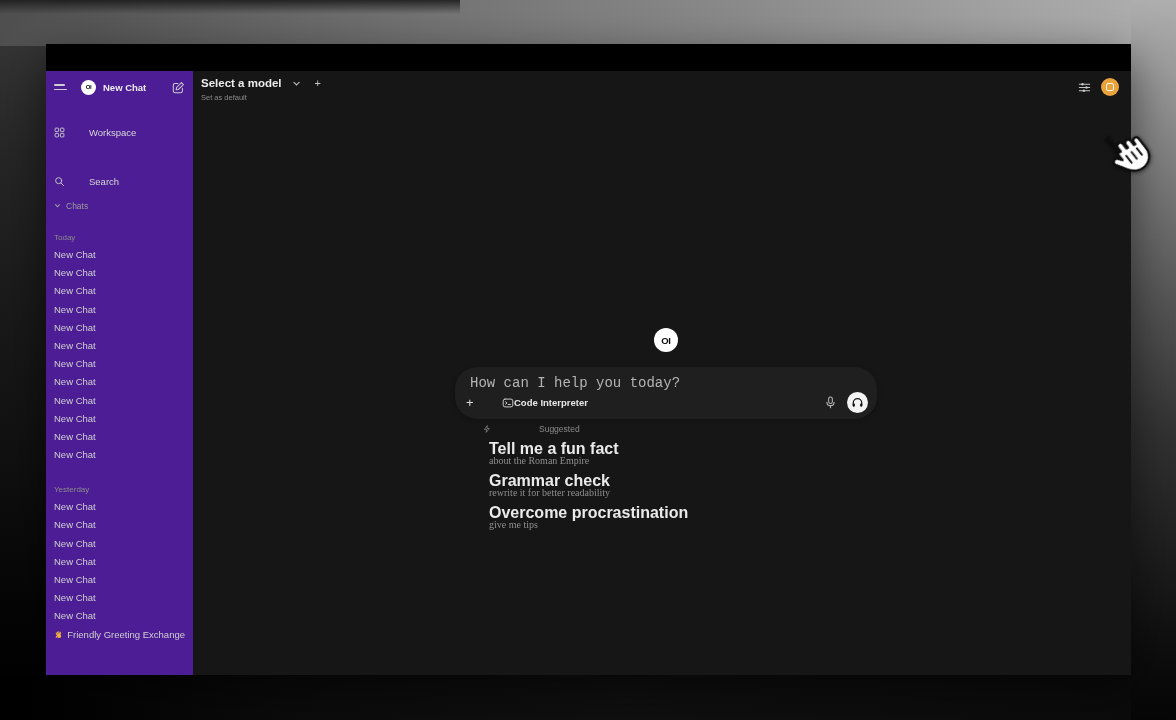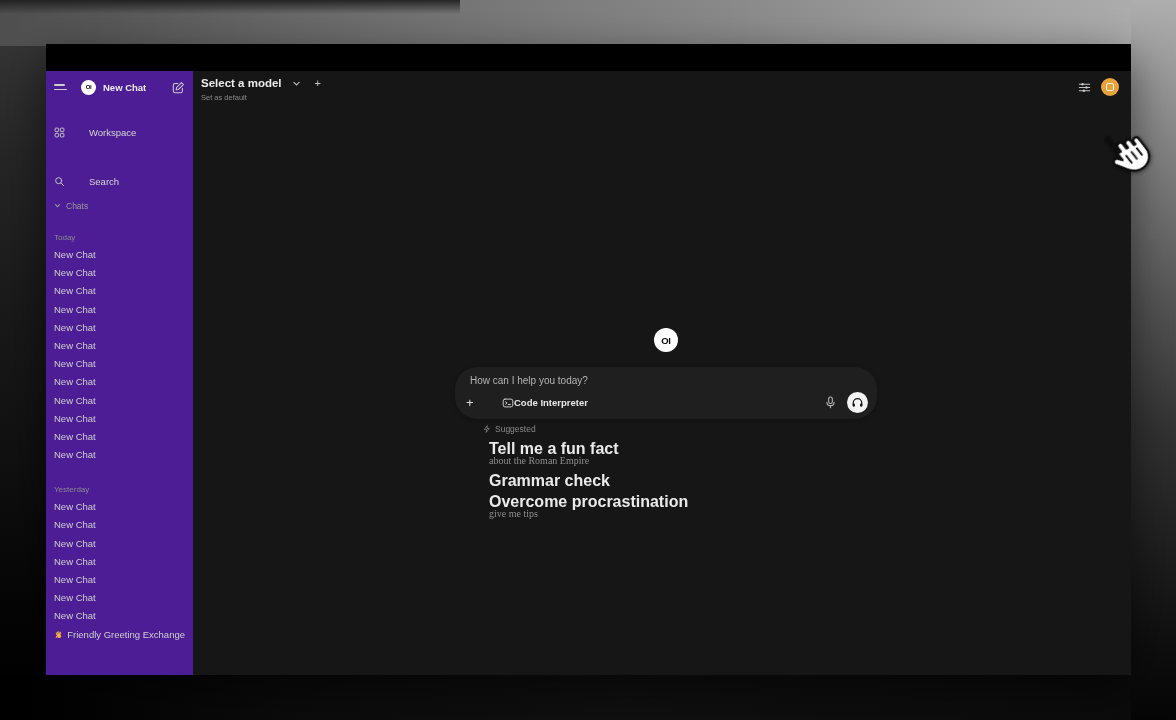--- a/index.html
+++ b/index.html
@@ -59,34 +59,34 @@
   .avatar .glyph { width:8px; height:8px; border:1.2px solid rgba(255,255,255,.9); border-radius:2px; }
 
   .hero { position:absolute; left:262px; top:256px; width:422px; }
   .greet-row { display:flex; align-items:center; justify-content:center; gap:9px; height:26px; }
   .oi-lg { width:24px; height:24px; font-size:9.5px; }
   .greet-text { font-size:19.5px; font-weight:600; color:#f2f2f2; letter-spacing:.2px; }
 
   .composer { margin-top:14px; height:52px; background:#1f1f1f; border-radius:22px; position:relative;
     box-shadow:0 1px 4px rgba(0,0,0,.3); }
   .composer textarea { position:absolute; left:15px; top:8px; right:15px; height:16px; background:transparent;
-    border:none; outline:none; resize:none; font-family:Liberation Sans, sans-serif; font-size:10px; color:#e0e0e0; }
+    border:none; outline:none; resize:none; font-family:Liberation Mono, monospace; font-size:14px; color:#e0e0e0; }
   .composer textarea::placeholder { color:#b4b4b4; }
   .composer-row { position:absolute; left:11px; right:9px; bottom:6px; height:21px; display:flex; align-items:center; }
   .plus-btn { color:#dcdcdc; font-size:13px; width:14px; cursor:pointer; line-height:1; }
   .ci-btn { display:flex; align-items:center; margin-left:22px; cursor:pointer;text-align:center; }
   .ci-label { font-size:9.5px; font-weight:600; color:#e8e8e8; }
   .composer-spacer { flex:1; }
   .mic-btn { cursor:pointer; display:flex; margin-right:11px; }
   .hp-btn { width:21px; height:21px; border-radius:50%; background:#f4f4f4; display:flex;
     align-items:center; justify-content:center; cursor:pointer; }
 
   .suggested { margin-top:4px; padding-left:28px; }
   .sugg-head { display:flex; align-items:center; gap:4px; height:11px; color:#8a8a8a; }
-  .sugg-label { font-size:8.5px; color:#8a8a8a; }
+  .sugg-label { font-size:8.5px; color:#8a8a8a;margin-left:44px; }
   .sugg-list { margin-top:8px; }
   .sugg-item { margin-bottom:8px; cursor:pointer; padding-left:6px; }
   .sugg-title { font-size:16px; font-weight:600; color:#eaeaea; line-height:13px; }
   .sugg-sub { font-size:10px; color:#8f8f8f; line-height:11px;font-family:Liberation Serif, serif; }
 
   
   .cursor { position:absolute; left:1102px; top:128px; width:46px; height:52px; pointer-events:none; z-index:50;
     transform:rotate(-38deg); filter:drop-shadow(0 1px 2px rgba(0,0,0,.6)); }
 </style>
 </head>
@@ -254,20 +254,21 @@
               </svg>
               <span class="sugg-label">Suggested</span>
             </div>
             <div class="sugg-list">
                 <div class="sugg-item">
                   <div class="sugg-title">Tell me a fun fact</div>
                   <div class="sugg-sub">about the Roman Empire</div>
                 </div>
                 <div class="sugg-item">
                   <div class="sugg-title">Grammar check</div>
+                  <div class="sugg-sub">rewrite it for better readability</div>
                 </div>
                 <div class="sugg-item">
                   <div class="sugg-title">Overcome procrastination</div>
                   <div class="sugg-sub">give me tips</div>
                 </div>
               </div>
           </div>
         </div>
 
       </div>

